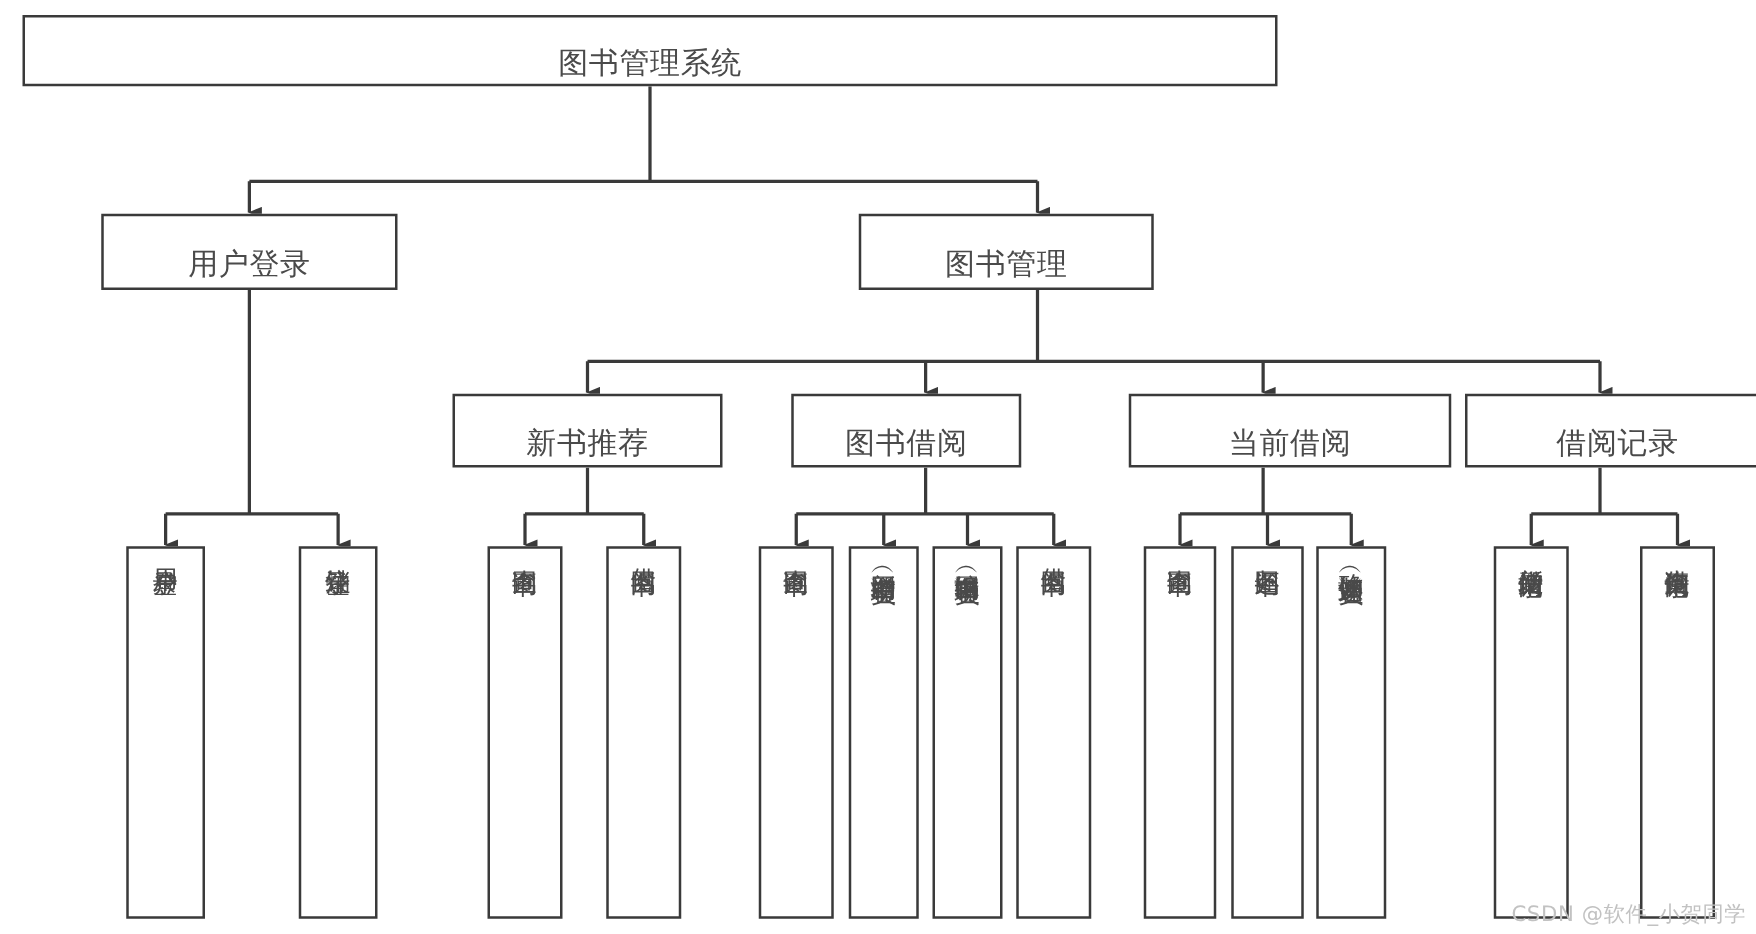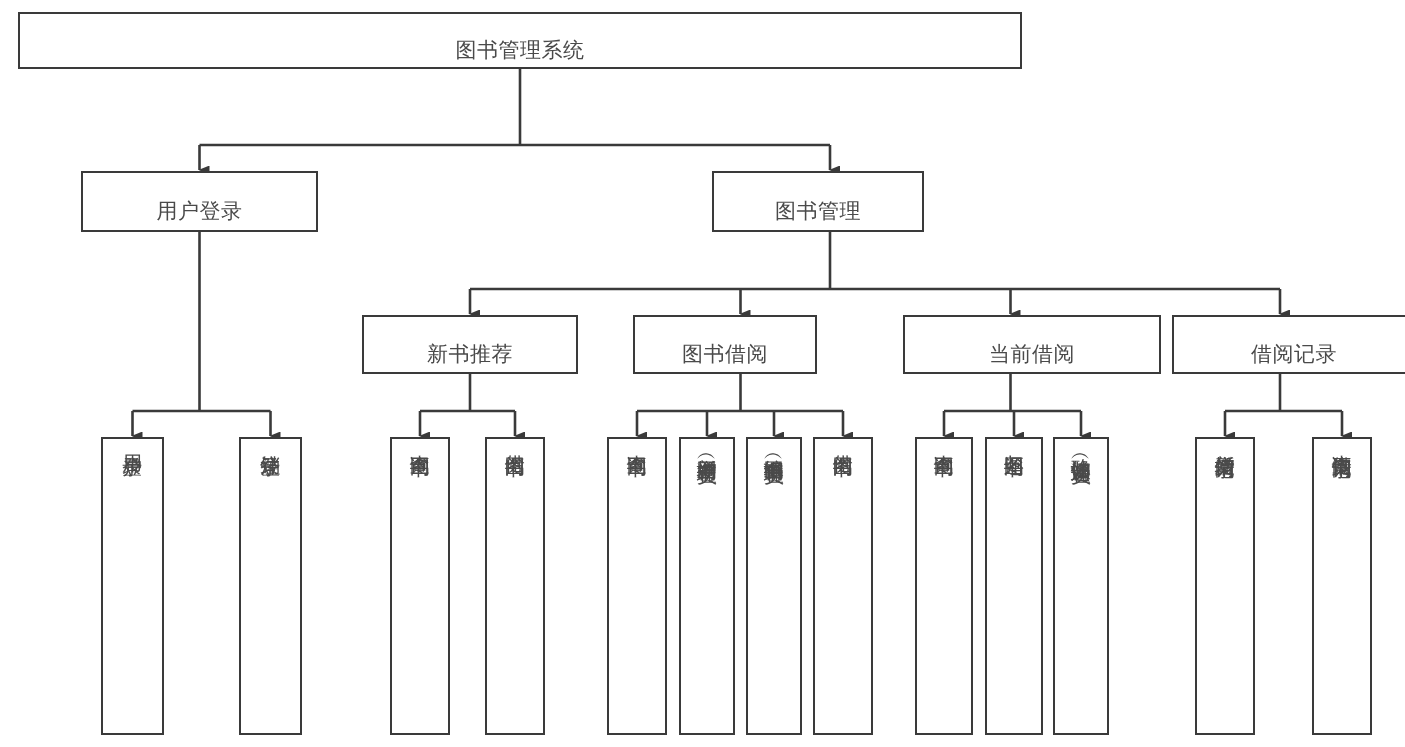--- a/index.html
+++ b/index.html
@@ -33,21 +33,21 @@
     box-sizing: border-box;
     background: #ffffff;
     border: 2px solid #3a3a3a;
     display: flex;
     align-items: center;
     justify-content: center;
     color: #4a4a4a;
   }
   .node.horizontal .node-label {
     writing-mode: horizontal-tb;
-    font-size: 21px;
+    font-size: 24px;
     line-height: 1.1;
     letter-spacing: 0.5px;
     white-space: nowrap;
     margin-top: 20px;
   }
   .node.vertical {
     align-items: flex-start;
     justify-content: center;
   }
   .node.vertical .node-label {
@@ -125,21 +125,21 @@
       </g>
   </svg>
 
   <div id="nodes-layer">
       <div class="node horizontal" style="left: 18px; top: 12px; width: 1004px; height: 57px;">
         <span class="node-label">图书管理系统</span>
       </div>
       <div class="node horizontal" style="left: 81px; top: 171px; width: 237px; height: 61px;">
         <span class="node-label">用户登录</span>
       </div>
-      <div class="node horizontal" style="left: 712px; top: 171px; width: 212px; height: 61px;">
+      <div class="node horizontal" style="left: 687px; top: 171px; width: 236px; height: 61px;">
         <span class="node-label">图书管理</span>
       </div>
       <div class="node horizontal" style="left: 362px; top: 315px; width: 216px; height: 59px;">
         <span class="node-label">新书推荐</span>
       </div>
       <div class="node horizontal" style="left: 633px; top: 315px; width: 184px; height: 59px;">
         <span class="node-label">图书借阅</span>
       </div>
       <div class="node horizontal" style="left: 903px; top: 315px; width: 258px; height: 59px;">
         <span class="node-label">当前借阅</span>
@@ -181,13 +181,14 @@
         <span class="node-label">确认归还（管理员）</span>
       </div>
       <div class="node vertical align-mid" style="left: 1195px; top: 437px; width: 60px; height: 298px;">
         <span class="node-label">新增借阅记录</span>
       </div>
       <div class="node vertical align-mid" style="left: 1312px; top: 437px; width: 60px; height: 298px;">
         <span class="node-label">查询借阅记录</span>
       </div>
     </div>
 
+  <div id="watermark">CSDN @软件_小贺同学</div>
 </div>
 
 </body></html>

